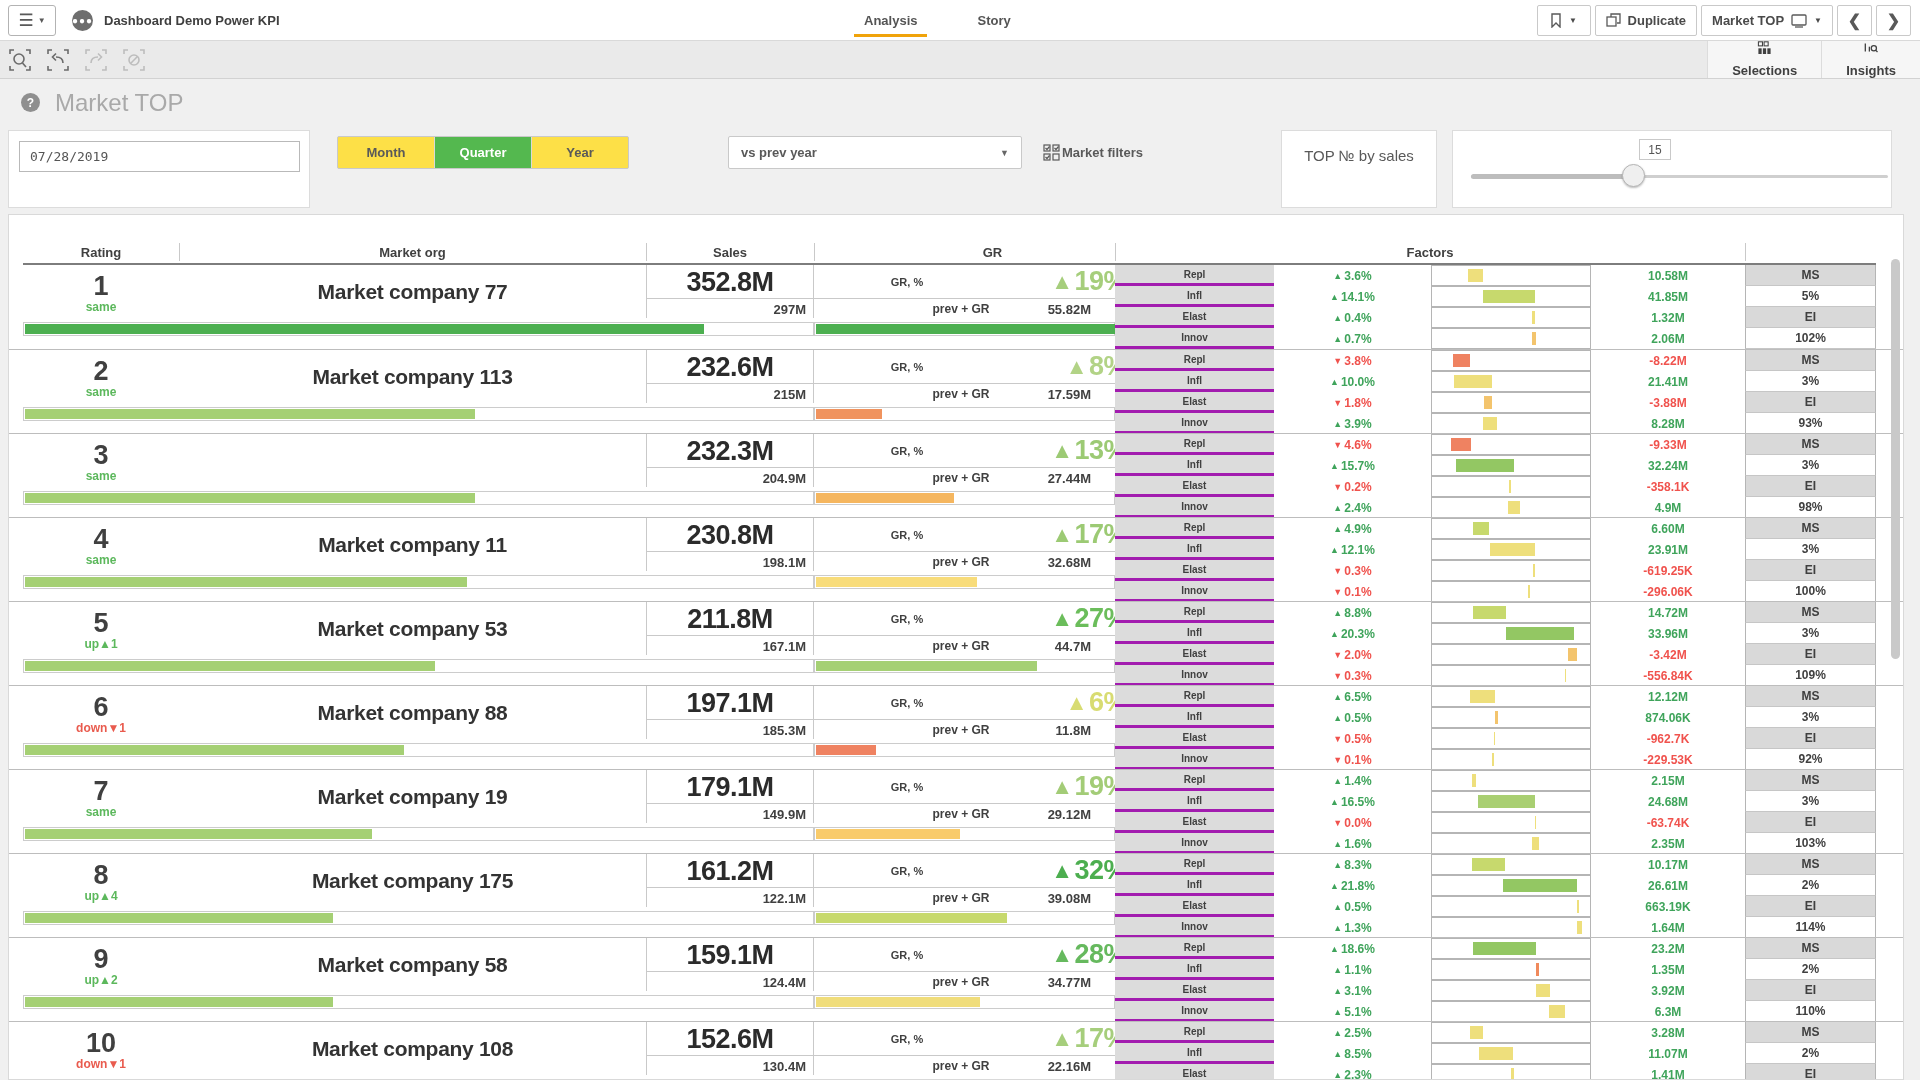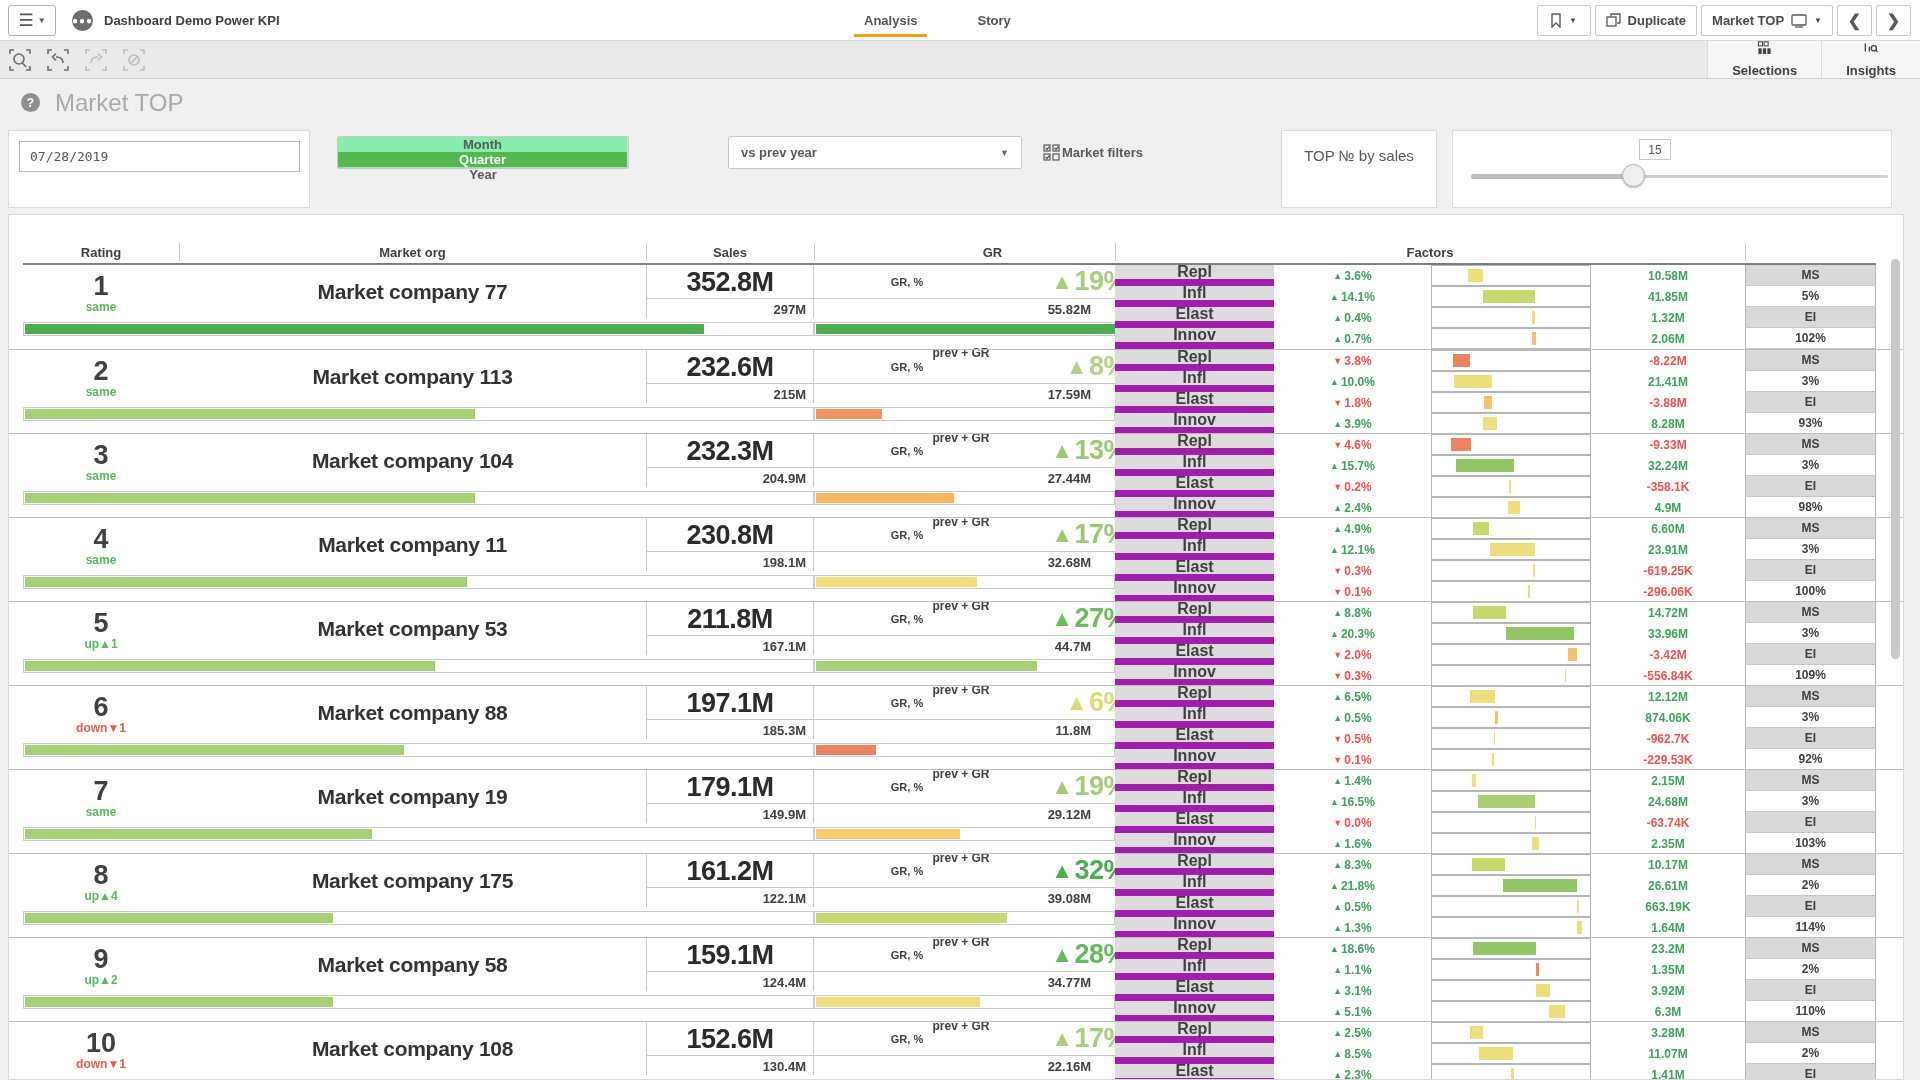--- a/index.html
+++ b/index.html
@@ -46,21 +46,21 @@
     background:#8f8f8f; color:#fff; font-size:12px; font-weight:700; display:flex; align-items:center;
     justify-content:center; cursor:pointer; }
   .sheet-title { position:absolute; left:55px; top:10px; font-size:24px; color:#a9a9a9; font-weight:400; }
 
   .card { position:absolute; background:#fff; border:1px solid #dcdcdc; }
   .date-card { left:8px; top:130px; width:302px; height:78px; }
   .date-input { position:absolute; left:10px; top:10px; width:281px; height:31px; border:1px solid #b9b9b9;
     background:#fff; font-family:"DejaVu Sans Mono", monospace; font-size:13px; color:#555;
     padding-left:10px; display:flex; align-items:center; }
   .seg { position:absolute; left:337px; top:136px; width:292px; height:33px; border:1px solid #c9c9c9;
-    border-radius:2px; background:#86efac; display:flex;flex-direction:column; }
+    border-radius:2px; background:#fde047; display:flex; }
   .seg-btn { flex:1; display:flex; align-items:center; justify-content:center; font-size:13px; font-weight:700;
     color:#595959; cursor:pointer; border-right:1px solid #d9d9d9; }
   .seg-btn:last-child { border-right:none; }
   .seg-btn.sel { background:var(--accent); color:#fff; }
   .dd { position:absolute; left:728px; top:136px; width:294px; height:33px; border:1px solid #c9c9c9;
     border-radius:2px; background:#fff; display:flex; align-items:center; font-size:13px; font-weight:700;
     color:#595959; padding:0 12px; cursor:pointer; }
   .dd .dd-arrow { margin-left:auto; font-size:9px; color:#666; }
   .mf { position:absolute; left:1043px; top:144px; display:flex; align-items:center; gap:2px; cursor:pointer;
     font-size:13px; font-weight:700; color:#595959; }
@@ -103,40 +103,40 @@
   .status.down { color:#e95b4e; }
   .cell-co { top:0; height:53px; display:flex; align-items:center; justify-content:center;
     font-size:21px; font-weight:700; color:#333; letter-spacing:-0.3px; }
   .cell-sales { top:0; height:53px; border-left:1px solid #c9c9c9; border-right:1px solid #c9c9c9; }
   .sales-big { position:absolute; left:0; top:2px; width:100%; height:31px; display:flex; align-items:center;
     justify-content:center; font-size:27px; font-weight:700; color:#2b2b2b; letter-spacing:-0.5px; }
   .prev-strip { position:absolute; left:637px; top:33px; width:469px; height:20px; border-top:1px solid #c9c9c9; }
   .prev-val { position:absolute; left:0; top:0; width:160px; height:20px; display:flex; align-items:center;
     justify-content:flex-end; font-size:13px; font-weight:700; color:#404040; }
   .prevgr-lbl { position:absolute; left:240px; top:0; width:150px; height:20px; display:flex; align-items:center;
-    justify-content:center; font-size:12px; font-weight:700; color:#404040;margin-top:44px; }
+    justify-content:center; font-size:12px; font-weight:700; color:#404040; }
   .delta-val { position:absolute; right:24px; top:0; width:120px; height:20px; display:flex; align-items:center;
     justify-content:flex-end; font-size:13px; font-weight:700; color:#404040; }
   .cell-gr { top:0; height:53px; }
   .grp-lbl { position:absolute; left:10px; top:0; width:110px; height:33px; display:flex; align-items:center;
     justify-content:center; font-size:11px; font-weight:700; color:#404040; }
   .gr-big { position:absolute; right:16px; top:0; height:33px; display:flex; align-items:center; gap:2px;
     font-size:27px; font-weight:700; letter-spacing:-0.5px; }
   .gr-big .tri { font-size:22px; }
 
   .bar-row { position:absolute; top:57px; height:14px; left:0; width:100%; }
   .bar-cell { position:absolute; top:0; height:14px; border:1px solid #cccccc; background:#fff; }
   .bar-cell .bar { position:absolute; left:1px; top:1px; bottom:1px; }
   .sales-bar-cell { left:14px; width:791px; }
   .gr-bar-cell { left:805px; width:301px; }
 
   .frow { position:absolute; left:0; width:100%; height:21px; }
   .f0{top:0} .f1{top:21px} .f2{top:42px} .f3{top:63px}
-  .flabel { top:0; height:21px; background:#dcdcdc; border-bottom:7px solid #a21caf; display:flex;
-    align-items:center; justify-content:center; font-size:16px; font-weight:700; color:#404040; }
+  .flabel { top:0; height:21px; background:#dcdcdc; border-bottom:3px solid #a21caf; display:flex;
+    align-items:center; justify-content:center; font-size:10px; font-weight:700; color:#404040; }
   .fpct { top:0; height:21px; display:flex; align-items:center; justify-content:center; gap:2px;
     font-size:12px; font-weight:700; }
   .fpct .farr { font-size:9px; }
   .fbox { top:0; height:21px; border:1px solid #b5b5b5; background:#fff; }
   .fbox .fbar { position:absolute; top:3px; bottom:3px; }
   .fval { top:0; height:21px; display:flex; align-items:center; justify-content:center; font-size:12px; font-weight:700; }
   .pos { color:#3fa45b; }
   .neg { color:#f0524d; }
   .msei { height:21px; display:flex; align-items:center; justify-content:center; font-size:12px; font-weight:700;
     border-left:1px solid #b5b5b5; border-right:1px solid #b5b5b5; border-bottom:1px solid #c6c6c6; }
@@ -467,21 +467,20 @@
     <div class="cell col-msei msei lab f0">MS</div>
     <div class="cell col-msei msei val f1">3%</div>
     <div class="cell col-msei msei lab f2">EI</div>
     <div class="cell col-msei msei val f3 neg">93%</div>
   </div>
       <div class="block">
     <div class="cell col-rating cell-rating">
       <div class="rating-num">3</div>
       <div class="status same">same</div>
     </div>
-    <div class="cell col-co cell-co">Market company 104</div>
     <div class="cell col-sales cell-sales">
       <div class="sales-big">232.3M</div>
     </div>
     <div class="prev-strip">
       <div class="prev-val">204.9M</div>
       <div class="prevgr-lbl">prev + GR</div>
       <div class="delta-val">27.44M</div>
     </div>
     <div class="cell col-gr cell-gr">
       <div class="grp-lbl">GR, %</div>

